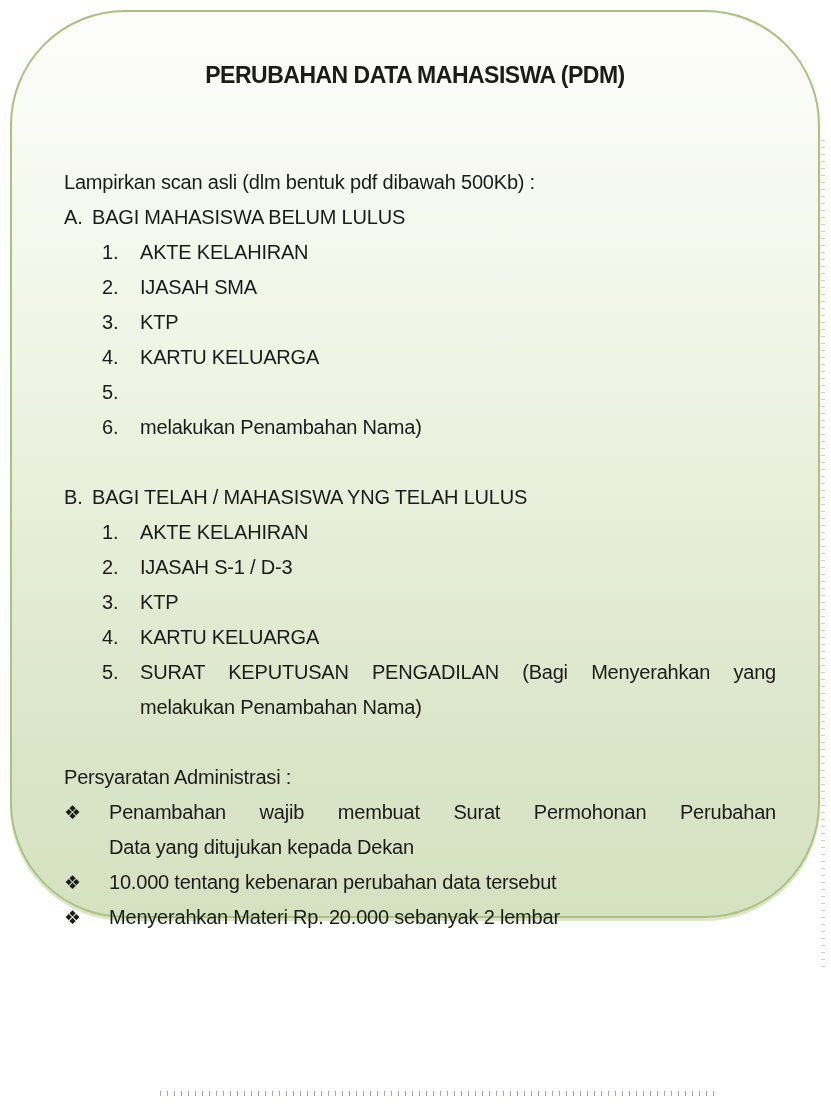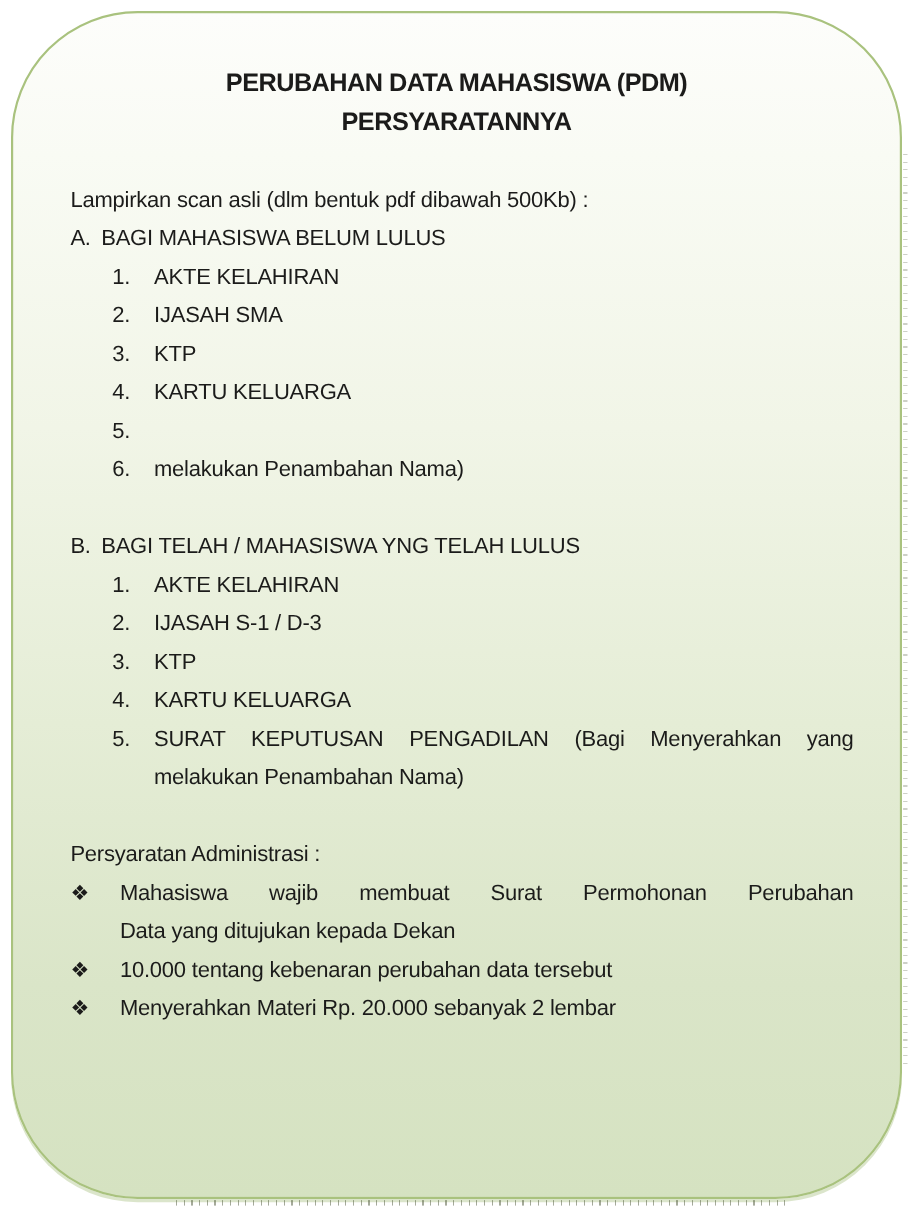--- a/index.html
+++ b/index.html
@@ -13,21 +13,21 @@
     width: 831px;
     height: 1106px;
     background: #ffffff;
     overflow: hidden;
   }
   .card {
     position: absolute;
     left: 10px;
     top: 10px;
     width: 810px;
-    height: 1080px;
+    height: 908px;
     box-sizing: border-box;
     border: 2px solid #a9c27e;
     border-radius: 115px;
     background: linear-gradient(180deg,
       #fdfdfb 0%,
       #f9fbf4 12%,
       #f1f5e7 35%,
       #e5edd6 60%,
       #dae5c8 82%,
       #d5e2c1 100%);
@@ -104,21 +104,20 @@
   }
 </style>
 </head>
 <body>
 
 <div class="page">
   <div class="card">
 
     <div class="title-block">
       <div class="line">PERUBAHAN DATA MAHASISWA (PDM)</div>
-      <div class="line">PERSYARATANNYA</div>
     </div>
 
     <div class="body-block">
 
       <div class="line">Lampirkan scan asli (dlm bentuk pdf dibawah 500Kb) :</div>
 
       <div class="line"><span class="prefix">A.</span><span>BAGI MAHASISWA BELUM LULUS</span></div>
 
       <div class="line num-item">
         <span class="num">1.</span>
@@ -169,21 +168,21 @@
         <span class="line jline">SURAT KEPUTUSAN PENGADILAN (Bagi Menyerahkan yang</span>
         <span class="line" style="display:block">melakukan Penambahan Nama)</span>
       </div>
 
       <div class="blank"></div>
 
       <div class="line">Persyaratan Administrasi :</div>
 
       <div class="bullet-item">
         <span class="bullet">❖</span>
-        <span class="line jline">Mahasiswa wajib membuat Surat Permohonan Perubahan</span>
+        <span class="line jline">Penambahan wajib membuat Surat Permohonan Perubahan</span>
         <span class="line" style="display:block">Data yang ditujukan kepada Dekan</span>
       </div>
       <div class="bullet-item">
         <span class="bullet">❖</span>
         <span class="line" style="display:block">10.000 tentang kebenaran perubahan data tersebut</span>
       </div>
       <div class="bullet-item">
         <span class="bullet">❖</span>
         <span class="line" style="display:block">Menyerahkan Materi Rp. 20.000 sebanyak 2 lembar</span>
       </div>

